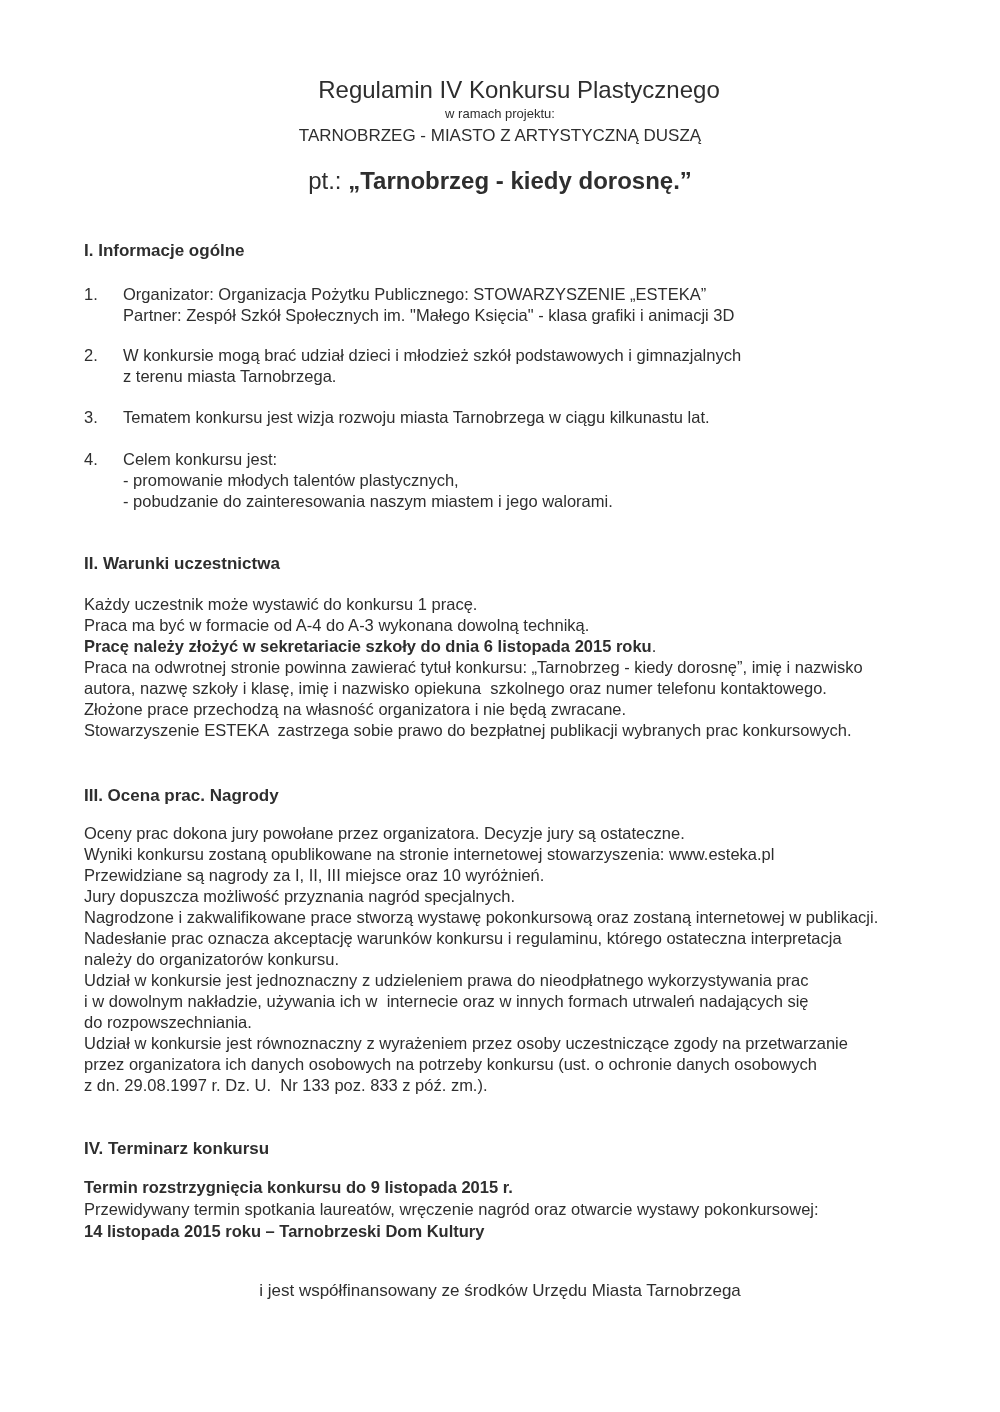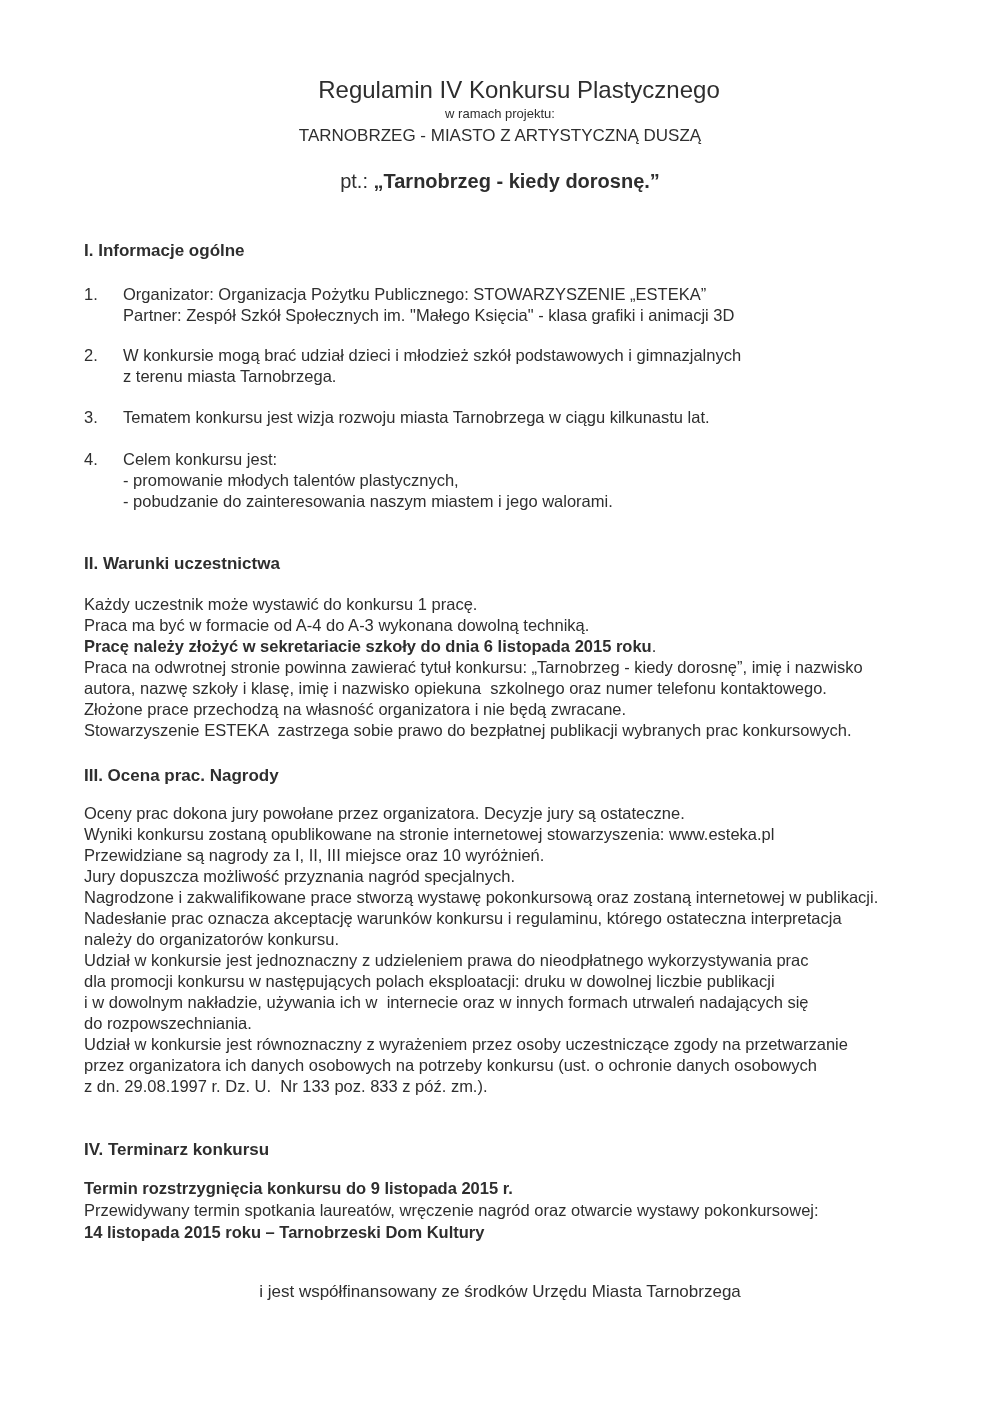--- a/index.html
+++ b/index.html
@@ -12,42 +12,42 @@
     font-family: "Liberation Sans", sans-serif;
     overflow: hidden;
   }
   .pre { white-space: pre-wrap; }
 
   
   .doc-header { padding-top: 76px; text-align: center; }
   .doc-title   { font-size: 24px;   line-height: 28px; padding-left: 38px; }
   .project-intro { font-size: 13px; line-height: 20px; }
   .project-name  { font-size: 17px;   line-height: 24px; }
-  .doc-subtitle  { font-size: 20px; line-height: 26px; margin-top: 20px; }
+  .doc-subtitle  { font-size: 24px; line-height: 26px; margin-top: 20px; }
   .doc-subtitle .bold { font-weight: bold; }
 
   
   .content { padding: 0 70px 0 84px; }
   .sec-heading { font-weight: bold; font-size: 17px; line-height: 22px; }
   .body-line { font-size: 16.5px; line-height: 21px; white-space: pre-wrap; }
   b, .b { font-weight: bold; }
 
   .sec1-heading { margin-top: 46px; }
   .list-item { display: flex; }
   .li-mt1 { margin-top: 22px; }
   .li-mt2 { margin-top: 19px; }
   .li-mt3 { margin-top: 20px; }
   .li-mt4 { margin-top: 21px; }
   .item-num  { flex: 0 0 39px; }
   .item-body { flex: 1 1 auto; }
 
   .sec2-heading { margin-top: 41px; }
   .sec2-para { margin-top: 19px; }
 
-  .sec3-heading { margin-top: 24px; }
+  .sec3-heading { margin-top: 44px; }
   .sec3-para { margin-top: 16px; }
 
   .sec4-heading { margin-top: 42px; }
   .sec4-block { margin-top: 16px; }
   .sec4-block .body-line { line-height: 22px; }
 
   
   .doc-footer { margin-top: 38px; text-align: center; font-size: 17px; line-height: 22px; }
 </style>
 </head>
@@ -112,21 +112,20 @@
     <div class="sec-heading sec3-heading">III. Ocena prac. Nagrody</div>
     <div class="sec3-para">
       <div class="body-line">Oceny prac dokona jury powołane przez organizatora. Decyzje jury są ostateczne.</div>
       <div class="body-line"><span class="pre">Wyniki konkursu zostaną opublikowane na stronie internetowej stowarzyszenia: </span><span class="pre">www.esteka.pl</span></div>
       <div class="body-line">Przewidziane są nagrody za I, II, III miejsce oraz 10 wyróżnień.</div>
       <div class="body-line">Jury dopuszcza możliwość przyznania nagród specjalnych.</div>
       <div class="body-line">Nagrodzone i zakwalifikowane prace stworzą wystawę pokonkursową oraz zostaną internetowej w publikacji.</div>
       <div class="body-line">Nadesłanie prac oznacza akceptację warunków konkursu i regulaminu, którego ostateczna interpretacja</div>
       <div class="body-line">należy do organizatorów konkursu.</div>
       <div class="body-line">Udział w konkursie jest jednoznaczny z udzieleniem prawa do nieodpłatnego wykorzystywania prac</div>
-      <div class="body-line">dla promocji konkursu w następujących polach eksploatacji: druku w dowolnej liczbie publikacji</div>
       <div class="body-line">i w dowolnym nakładzie, używania ich w  internecie oraz w innych formach utrwaleń nadających się</div>
       <div class="body-line">do rozpowszechniania.</div>
       <div class="body-line">Udział w konkursie jest równoznaczny z wyrażeniem przez osoby uczestniczące zgody na przetwarzanie</div>
       <div class="body-line">przez organizatora ich danych osobowych na potrzeby konkursu (ust. o ochronie danych osobowych</div>
       <div class="body-line">z dn. 29.08.1997 r. Dz. U.  Nr 133 poz. 833 z póź. zm.).</div>
     </div>
 
     <div class="sec-heading sec4-heading">IV. Terminarz konkursu</div>
     <div class="sec4-block">
       <div class="body-line b">Termin rozstrzygnięcia konkursu do 9 listopada 2015 r.</div>

